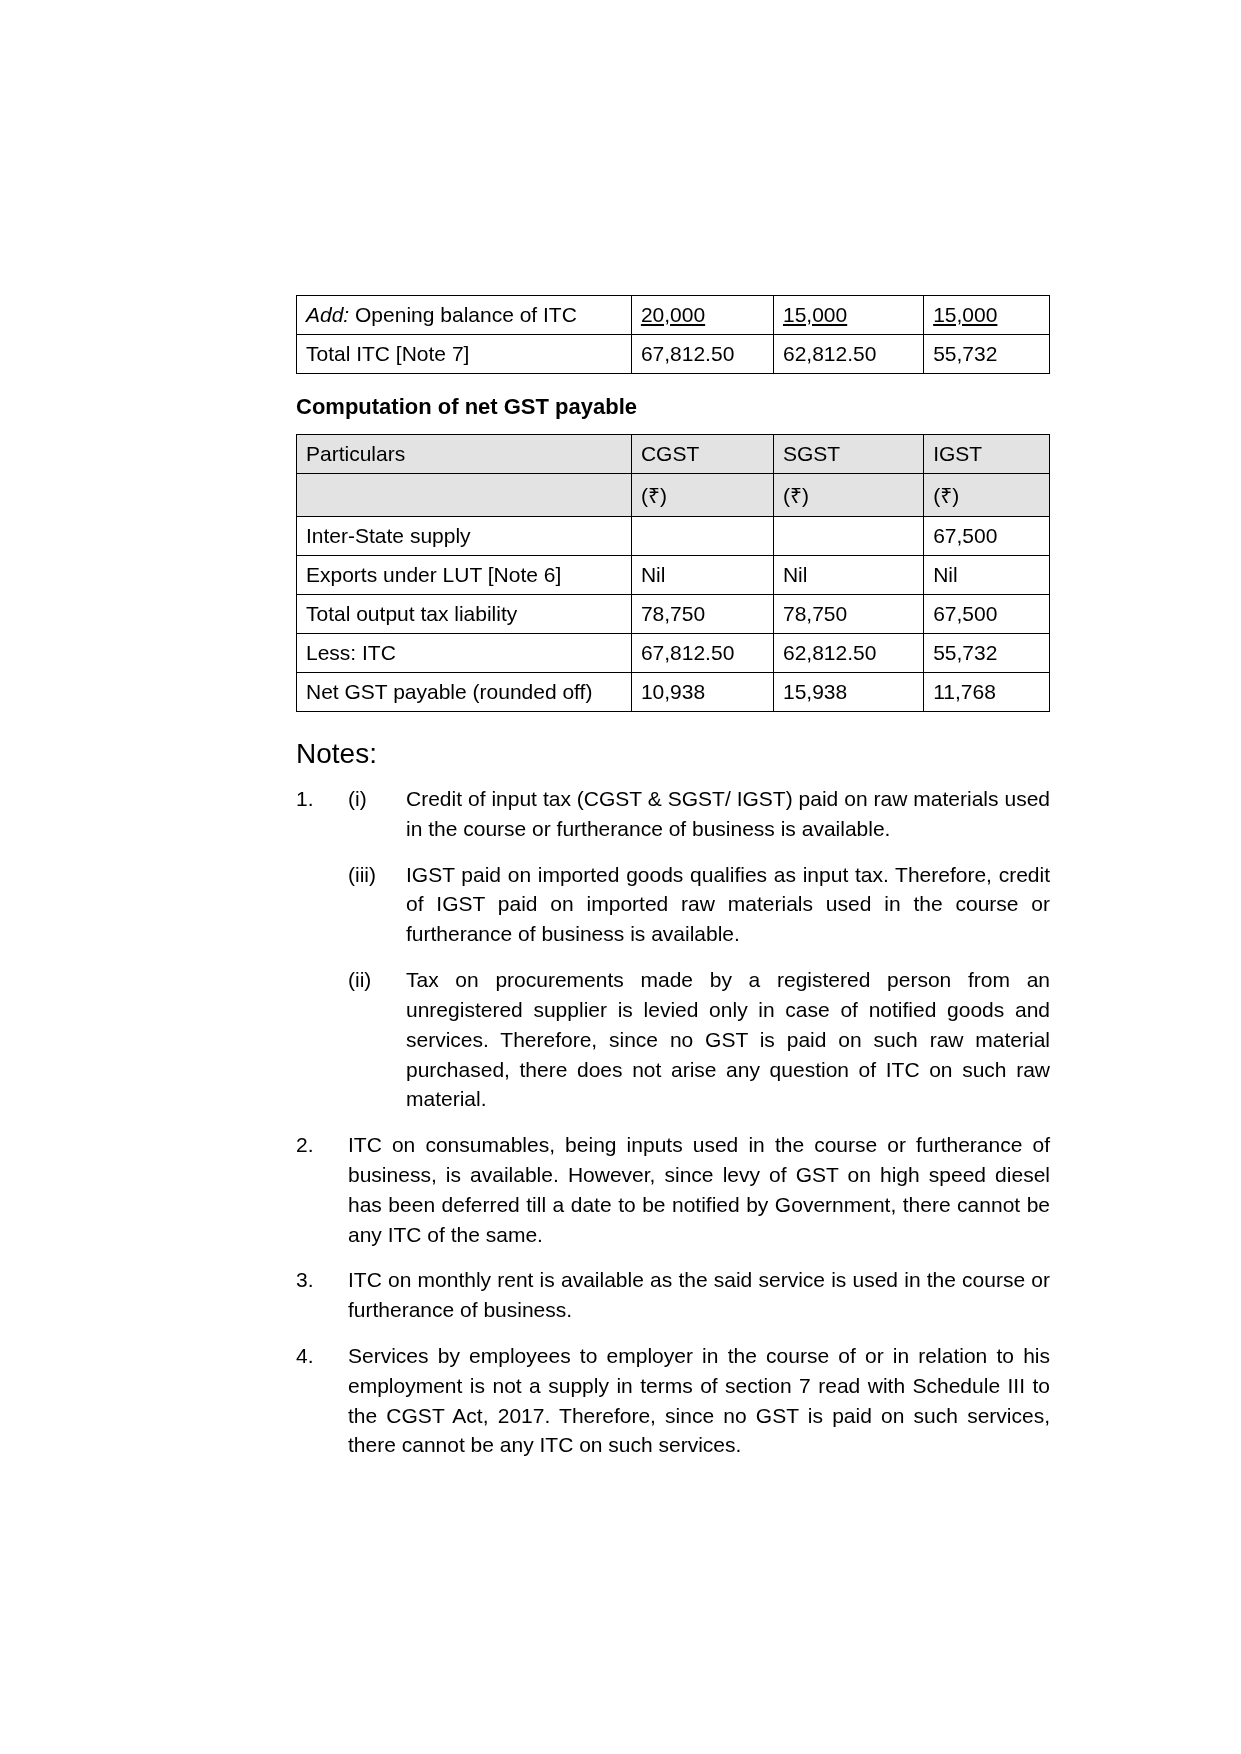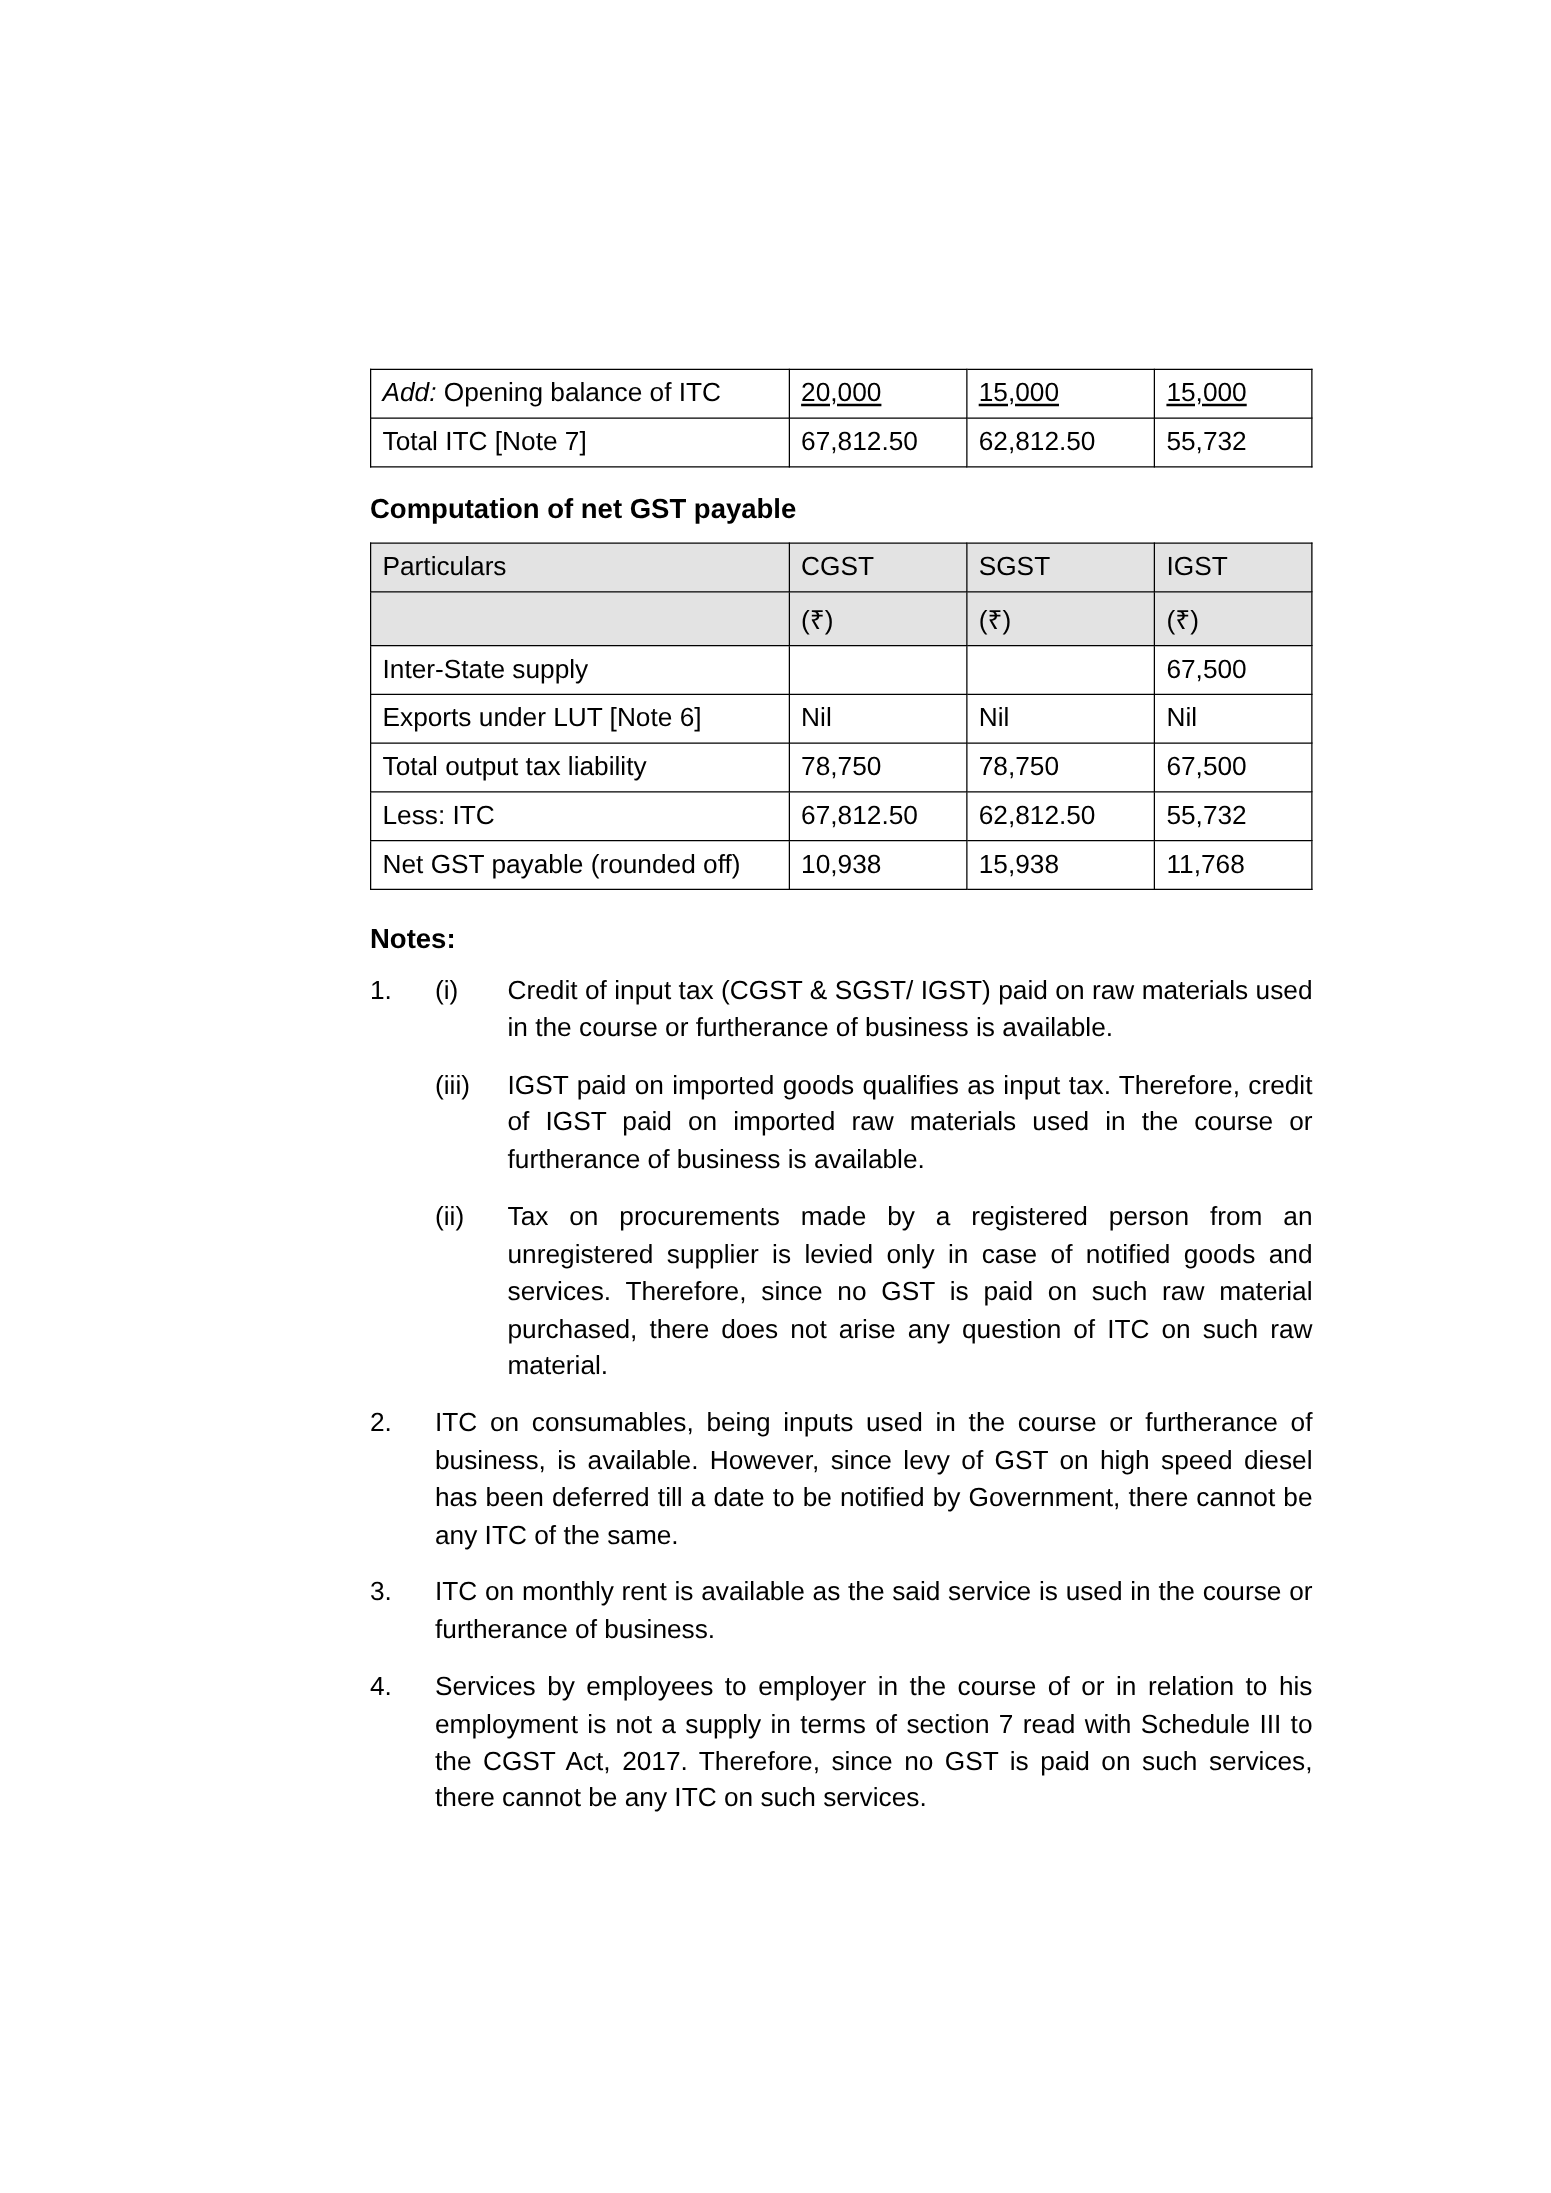--- a/index.html
+++ b/index.html
@@ -61,22 +61,22 @@
   .col-i { width: 124px; }
 
   
   .caption {
     text-align: left;
     font-weight: bold;
     font-size: 22px;
     margin: 20px 0 14px 0;
   }
   .notes-title {
-    font-weight: bold;
-    font-size: 22px;
+    font-weight: normal;
+    font-size: 28px;
     margin: 26px 0 14px 0;
   }
   .note {
     display: flex;
     font-size: 21px;
     line-height: 1.42;
     margin-bottom: 16px;
     text-align: justify;
   }
   .note .marker {

